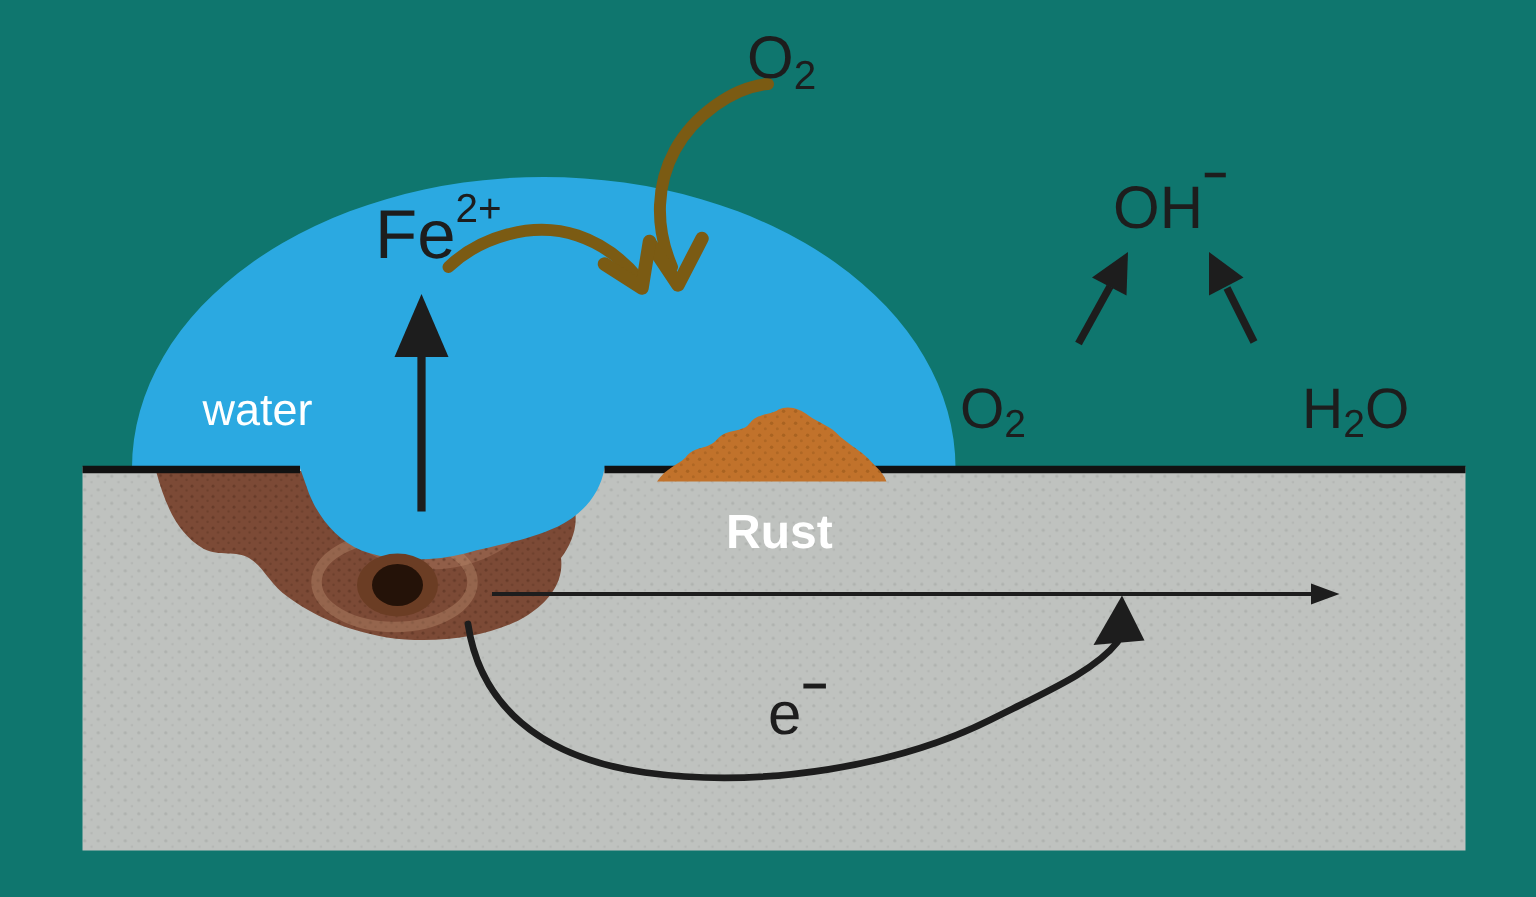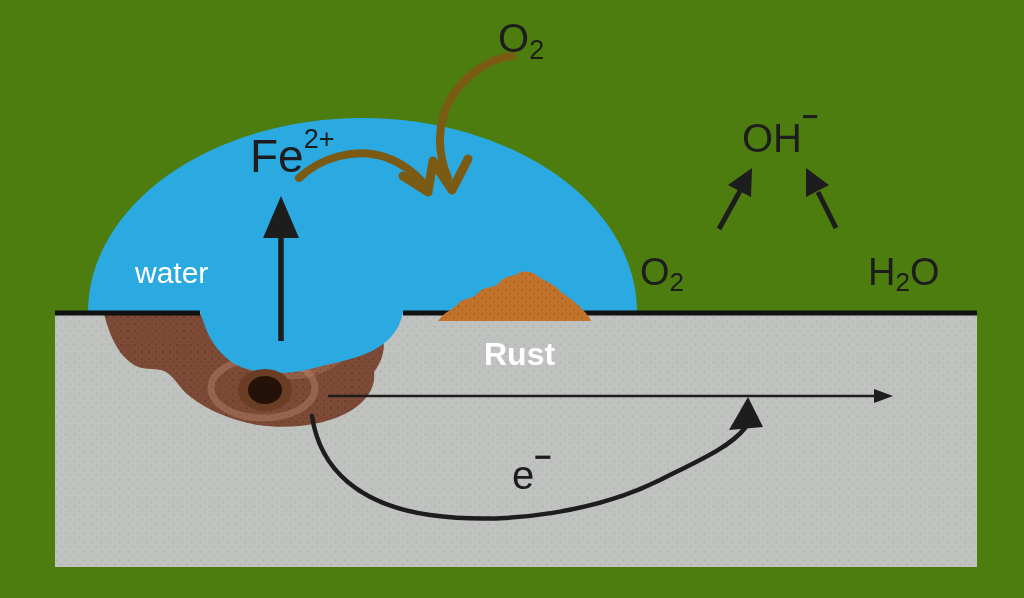--- a/index.html
+++ b/index.html
@@ -1,18 +1,18 @@
 <!DOCTYPE html>
 <html style="--water_blue: #2BA9E1; --metal_gray: #BFC2BF; --metal_dot: #A2A5A2; --surface_line: #111111; --arrow_brown: #7B5B13; --rust_mound_orange: #C1722B; --rust_mound_speckle: #9A581B; --pit_rust_dark: #7C4A36; --pit_rust_mid: #95614B; --pit_rust_speckle: #55301F; --pit_ring_light: #C79777; --pit_hole_rim: #6B3D24; --pit_hole_dark: #241208; --ink_black: #1D1D1D; --label_white: #FFFFFF;"><head>
 <meta charset="utf-8">
 <style>
   html, body { margin: 0; padding: 0; background: #ffffff; }
   #stage {
     width: 1024px; height: 598px; position: relative; overflow: hidden;
-    background: #4d7c0f;
+    background: #0f766e;
     font-family: "Liberation Sans", sans-serif;
   }
   svg text {
     font-family: "Liberation Sans", sans-serif;
     fill: var(--ink_black);
   }
   .lbl-white { fill: var(--label_white); }
   .bold { font-weight: bold; }
 </style>
 </head>

